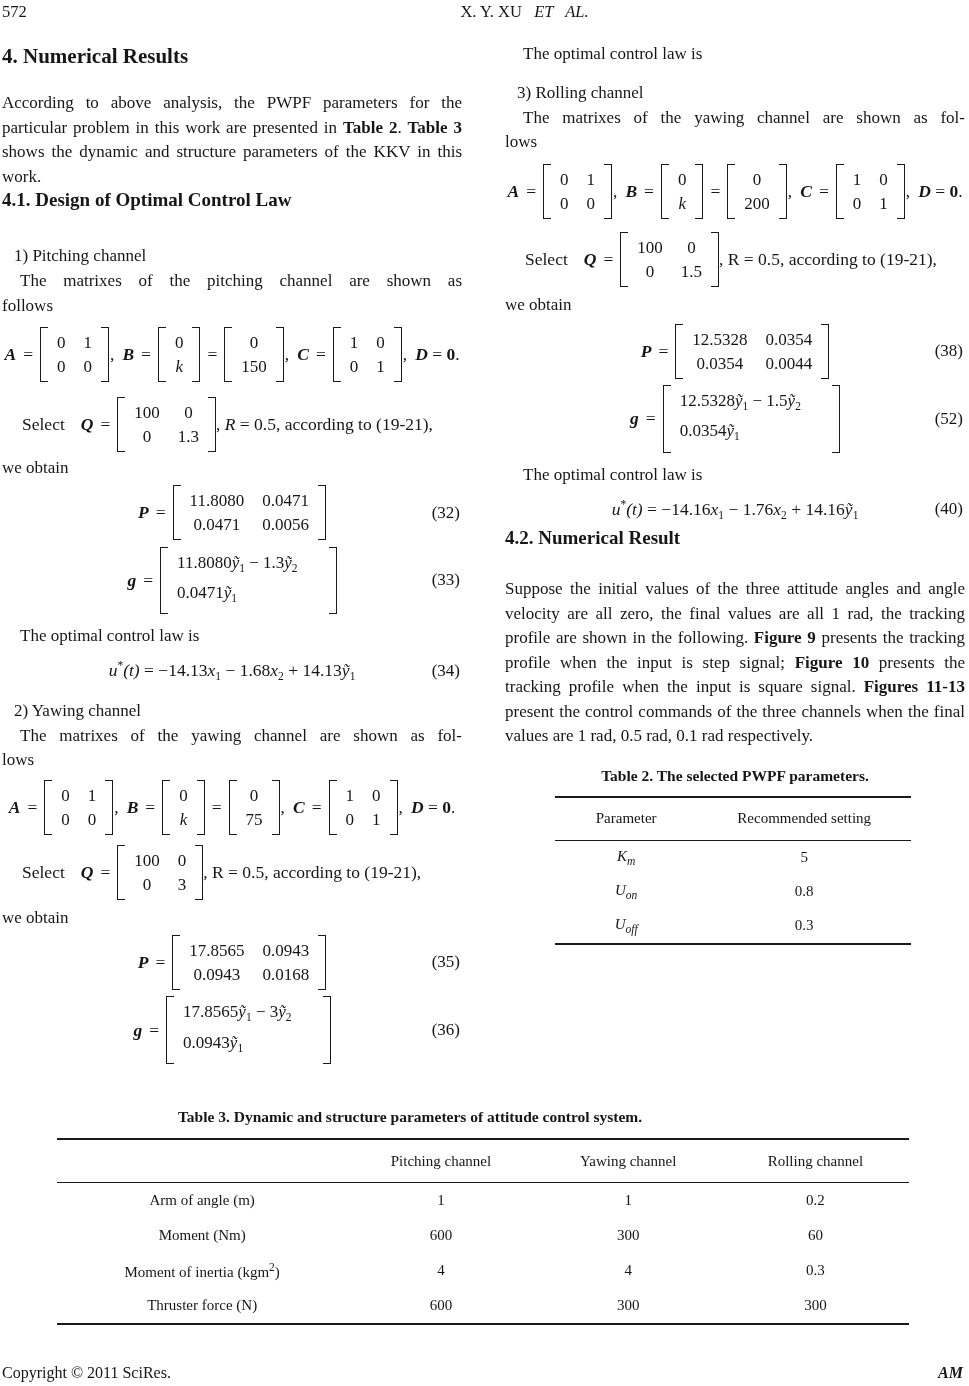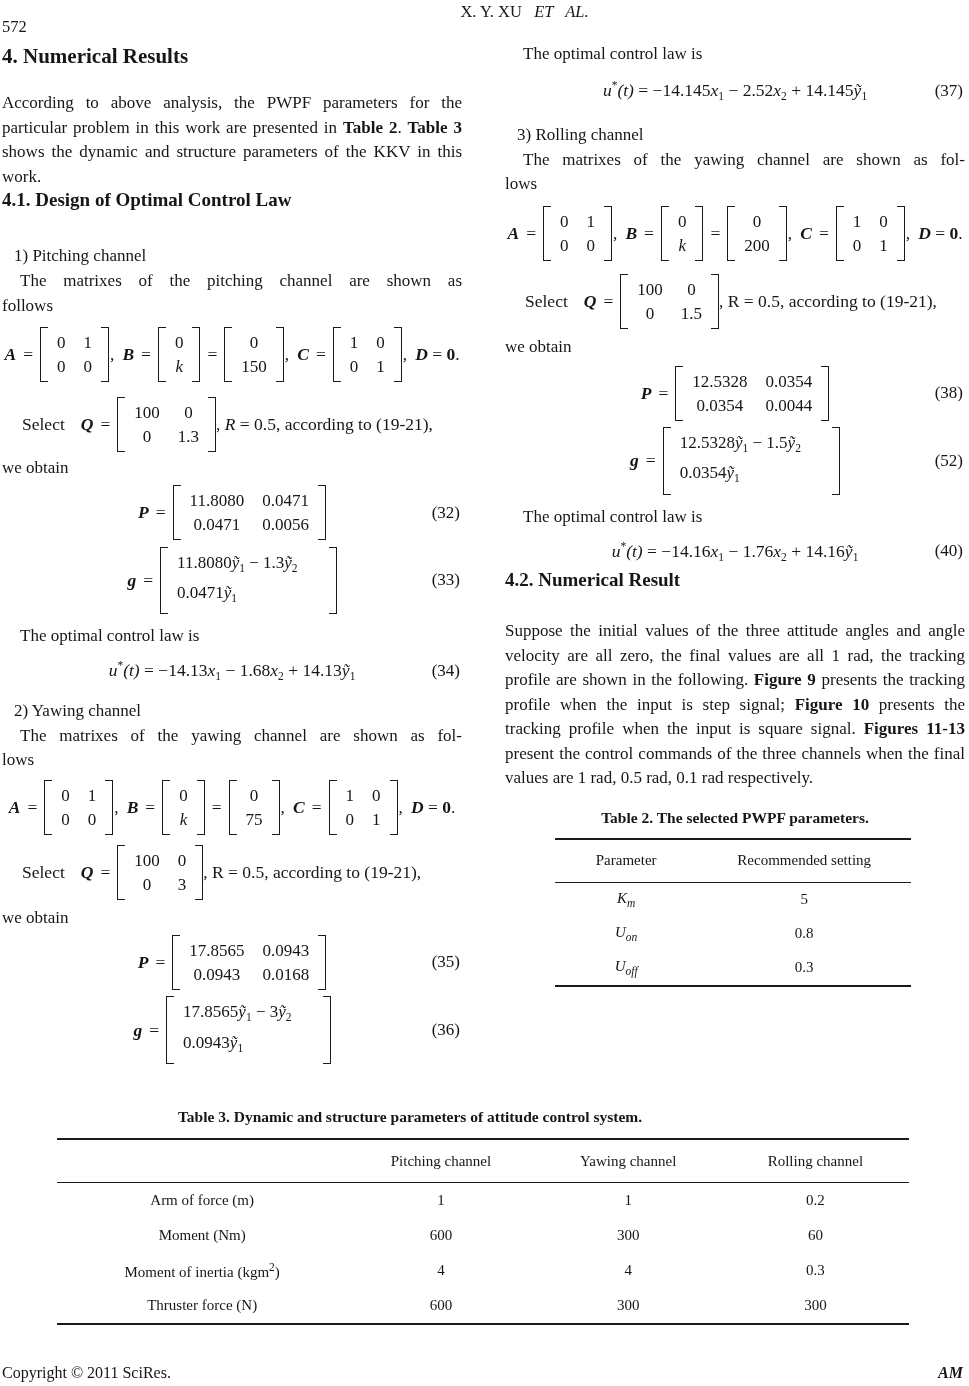--- a/index.html
+++ b/index.html
@@ -7,21 +7,21 @@
     position:relative; width:969px; height:1386px; margin:0 auto;
     background:#ffffff; color:#161616;
     font-family:"Liberation Serif","DejaVu Serif",serif;
     overflow:hidden;
   }
   .it { font-style:italic; }
   .bd { font-weight:bold; }
 
   
   .pghead { position:absolute; top:2px; left:2px; right:2px; height:24px; font-size:16.5px; }
-  .pgnum { position:absolute; left:0; top:15px; }
+  .pgnum { position:absolute; left:0; top:0; }
   .runhead { position:absolute; left:50%; transform:translateX(-50%); top:0; white-space:pre;margin-left:40px; }
 
   
   .col { position:absolute; top:36px; width:460px; }
   .col.left { left:2px; }
   .col.right { left:505px; }
 
   h1.s-title { font-size:21px; margin:8px 0 0 0; font-weight:bold; }
   h2.s-title { font-size:19px; margin:0; font-weight:bold; }
   .mt-h2a { margin-top:17px; }
@@ -320,24 +320,20 @@
           <span class="bk br"></span>
         </span>
       <span class="eqnum">(36)</span>
     </div>
 
   </section>
 
   <section class="col right">
 
     <p class="body ind mt6">The optimal control law is</p>
-    <div class="eqrow mt6 h36">
-      <span><span class="it">u</span><sup>*</sup><span class="it">(t)</span><span> = −14.145</span><span class="it">x</span><sub>1</sub><span> − 2.52</span><span class="it">x</span><sub>2</sub><span> + 14.145</span><span class="it">ỹ</span><sub>1</sub></span>
-      <span class="eqnum">(37)</span>
-    </div>
 
     <p class="item mt14">3) Rolling channel</p>
     <p class="body fj ind mt1">The matrixes of the yawing channel are shown as fol-</p>
     <p class="body">lows</p>
 
     <div class="eqrow mt5 h64">
       <span class="mvar">A</span>
         <span class="rel">=</span>
       <span class="mx">
           <span class="bk bl"></span>
@@ -481,21 +477,21 @@
         <thead>
           <tr>
             <th class="t3-col1"></th>
             <th class="t3-colx">Pitching channel</th>
             <th class="t3-colx">Yawing channel</th>
             <th class="t3-colx">Rolling channel</th>
           </tr>
         </thead>
         <tbody>
           <tr>
-            <td><span>Arm of force (m)</span></td>
+            <td><span>Arm of angle (m)</span></td>
             <td>1</td>
             <td>1</td>
             <td>0.2</td>
           </tr>
           <tr>
             <td><span>Moment (Nm)</span></td>
             <td>600</td>
             <td>300</td>
             <td>60</td>
           </tr>

